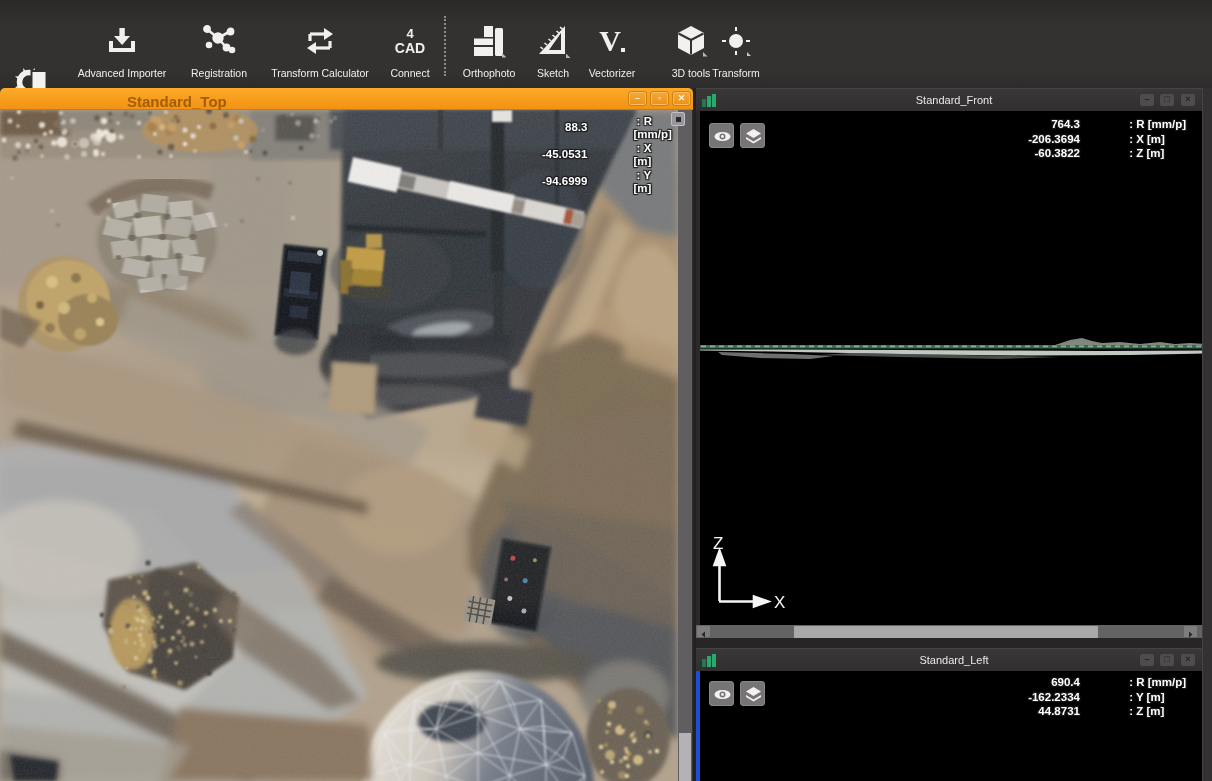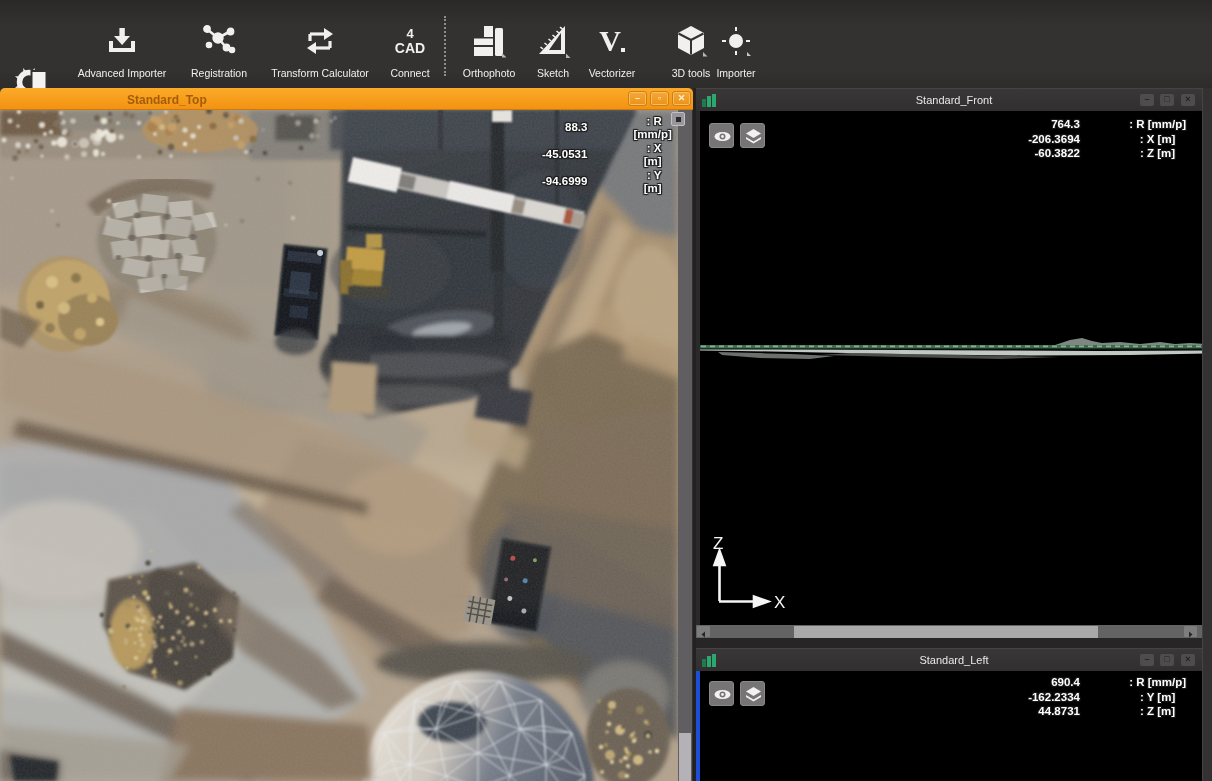--- a/index.html
+++ b/index.html
@@ -15,40 +15,40 @@
 .tb .lbl { position:absolute; bottom:9px; width:200px; left:50%; transform:translateX(-50%);
   color:#f2f0ee; font-size:10.5px; }
 .tbsep { position:absolute; left:444px; top:16px; height:60px; width:0;
   border-left:2px dotted #8f8d8d; }
 
 
 #winTop { position:absolute; left:0; top:88px; width:693px; height:693px; }
 #otitle { position:absolute; left:0; top:0; width:693px; height:22px;
   background:linear-gradient(180deg,#fbaa28,#f39212); border-radius:5px 5px 0 0; border-bottom:1px solid #cf7b0c;
    }
-#otitle .t { position:absolute; left:127px; top:5px; font-size:12px; font-weight:bold; color:#a35d08; }
+#otitle .t { position:absolute; left:127px; top:5px; font-size:15px; font-weight:bold; color:#a35d08; }
 .obtn { position:absolute; top:3px; width:19px; height:15px; border-radius:3px;
   background:linear-gradient(180deg,#f5a83a,#ec9214); border:1px solid #cf800f;
   box-shadow:inset 0 0 0 1px #f8bd66; color:#fdf0d8; font-size:9px; font-weight:bold;
   text-align:center; line-height:13px; }
 #scene { position:absolute; left:0; top:22px; width:678px; height:671px; overflow:hidden; background:#b0a18c; }
 
 #vsb { position:absolute; left:678px; top:22px; width:14px; height:671px; background:#615e62; }
 #vsb .btn { position:absolute; left:-7px; top:2px; width:14px; height:14px; background:#98969c; border:1px solid #c2c0c6; border-radius:2px; }
 #vsb .btn:after { content:""; position:absolute; left:4px; top:4px; width:5px; height:5px; background:#2a2a2a; }
 #vsb .thumb { position:absolute; left:1px; top:623px; width:12px; height:48px; background:#b4b2b6; }
 #wtborder { position:absolute; left:693px; top:88px; width:3px; height:693px; background:#232122; }
 
 
 .ovl { position:absolute; color:#fff; font-size:11.5px; font-weight:bold; line-height:12.5px;
   text-shadow:-1px -1px 1px #1a1a1a, 1px -1px 1px #1a1a1a, -1px 1px 1px #1a1a1a, 1px 1px 1px #1a1a1a;
   text-align:right; }
 .ovl td { padding:0; }
 .ovl .v { text-align:right; }
-.ovl .u { text-align:center;padding-left:44px; }
+.ovl .u { text-align:left;padding-left:44px; }
 
 
 .rwin { position:absolute; left:696px; width:516px; background:#141414; }
 .rhead { position:absolute; left:0; top:0; width:516px; height:27px;
   background:linear-gradient(180deg,#3a3738,#2f2d2e); border-top:1px solid #454343; }
 .rhead .t { position:absolute; width:100%; text-align:center; top:5px; font-size:11px; color:#e8e8e8; }
 .gicon { position:absolute; left:5px; top:4px; }
 .wbtn { position:absolute; top:5px; width:14px; height:12px; background:#4e4c4c; border-radius:2px;
   color:#242222; font-size:9px; font-weight:bold; text-align:center; line-height:11px; }
 .tool { position:absolute; width:25px; height:25px; background:#767474; border-radius:3px; border:1px solid #8a8888; }
@@ -172,21 +172,21 @@
       <svg width="36" height="36" viewBox="0 0 36 36">
         <circle cx="18" cy="17" r="7" fill="#f2f0ee"></circle>
         <g stroke="#f2f0ee" stroke-width="2">
           <line x1="18" y1="3" x2="18" y2="7"></line>
           <line x1="18" y1="27" x2="18" y2="31"></line>
           <line x1="4" y1="17" x2="8" y2="17"></line>
           <line x1="28" y1="17" x2="32" y2="17"></line>
         </g>
         <path d="M29 28 l4 4 -4 0 z" fill="#c9c7c5"></path>
       </svg>
-      <span class="lbl">Importer</span>
+      <span class="lbl">Transform</span>
     </div>
   </div>
 
   <div id="winTop">
     <div id="otitle">
       <span class="t">Standard_Top</span>
       <div class="obtn" style="left:628px;">–</div>
       <div class="obtn" style="left:650px;">▫</div>
       <div class="obtn" style="left:672px;">✕</div>
     </div>

